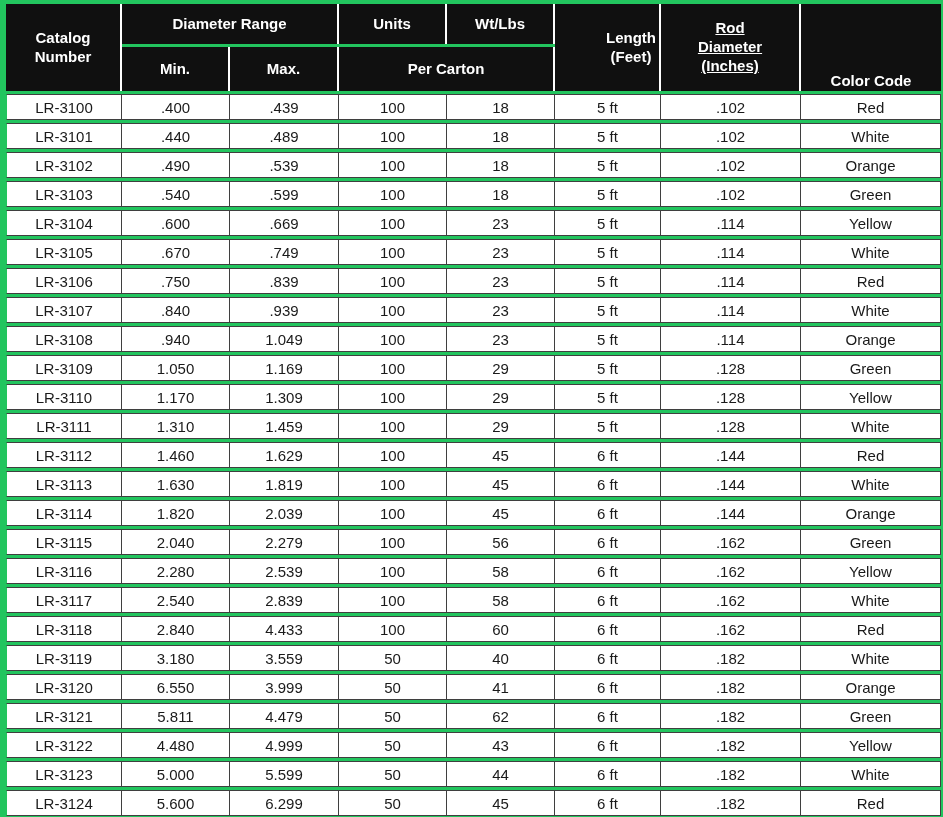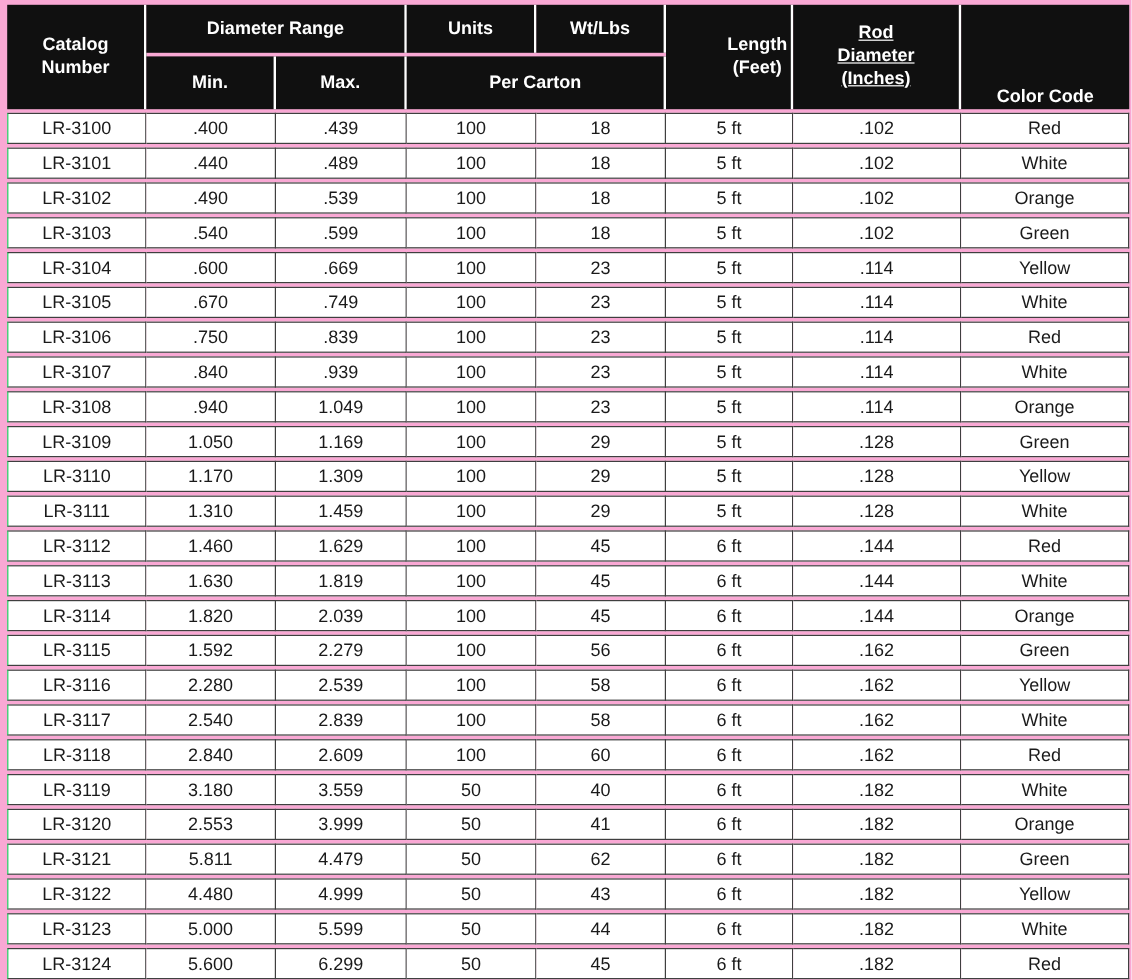--- a/index.html
+++ b/index.html
@@ -6,21 +6,21 @@
     margin: 0;
     padding: 0;
     background: #ffffff;
     font-family: "Liberation Sans", sans-serif;
   }
   .page {
     width: 943px;
     height: 817px;
     box-sizing: border-box;
     padding: 1px 2px 0 6px;
-    background: #f9a8d4;
+    background: #22c55e;
     overflow: hidden;
   }
   table.catalog {
     border-collapse: separate;
     border-spacing: 0 3px;
     table-layout: fixed;
     width: 935px;
   }
   
   th {
@@ -251,21 +251,21 @@
     <td>1.820</td>
     <td>2.039</td>
     <td>100</td>
     <td>45</td>
     <td>6 ft</td>
     <td>.144</td>
     <td>Orange</td>
   </tr>
         <tr>
     <td>LR-3115</td>
-    <td>1.592</td>
+    <td>2.040</td>
     <td>2.279</td>
     <td>100</td>
     <td>56</td>
     <td>6 ft</td>
     <td>.162</td>
     <td>Green</td>
   </tr>
         <tr>
     <td>LR-3116</td>
     <td>2.280</td>
@@ -282,40 +282,40 @@
     <td>2.839</td>
     <td>100</td>
     <td>58</td>
     <td>6 ft</td>
     <td>.162</td>
     <td>White</td>
   </tr>
         <tr>
     <td>LR-3118</td>
     <td>2.840</td>
-    <td>2.609</td>
+    <td>4.433</td>
     <td>100</td>
     <td>60</td>
     <td>6 ft</td>
     <td>.162</td>
     <td>Red</td>
   </tr>
         <tr>
     <td>LR-3119</td>
     <td>3.180</td>
     <td>3.559</td>
     <td>50</td>
     <td>40</td>
     <td>6 ft</td>
     <td>.182</td>
     <td>White</td>
   </tr>
         <tr>
     <td>LR-3120</td>
-    <td>2.553</td>
+    <td>6.550</td>
     <td>3.999</td>
     <td>50</td>
     <td>41</td>
     <td>6 ft</td>
     <td>.182</td>
     <td>Orange</td>
   </tr>
         <tr>
     <td>LR-3121</td>
     <td>5.811</td>

